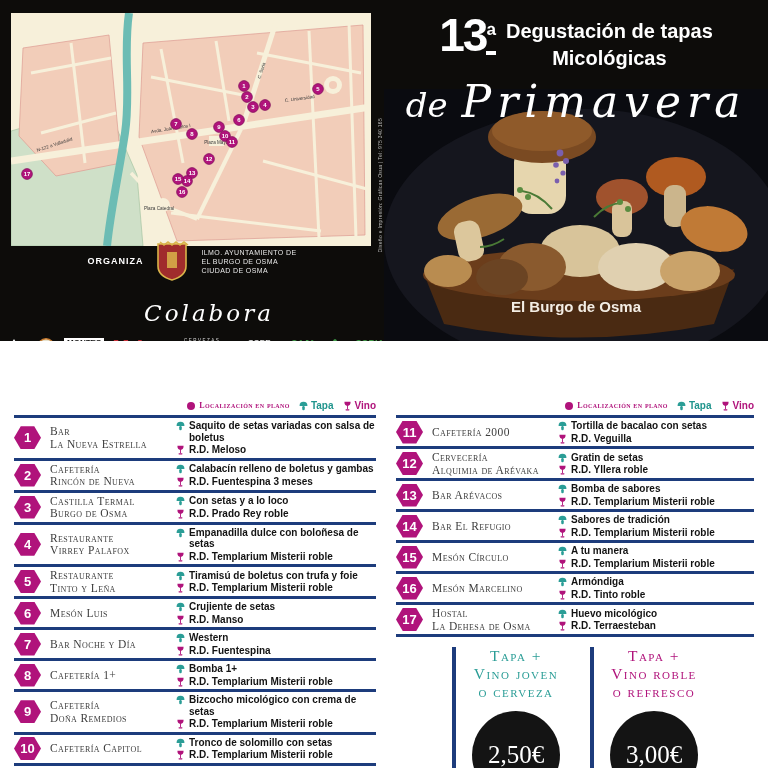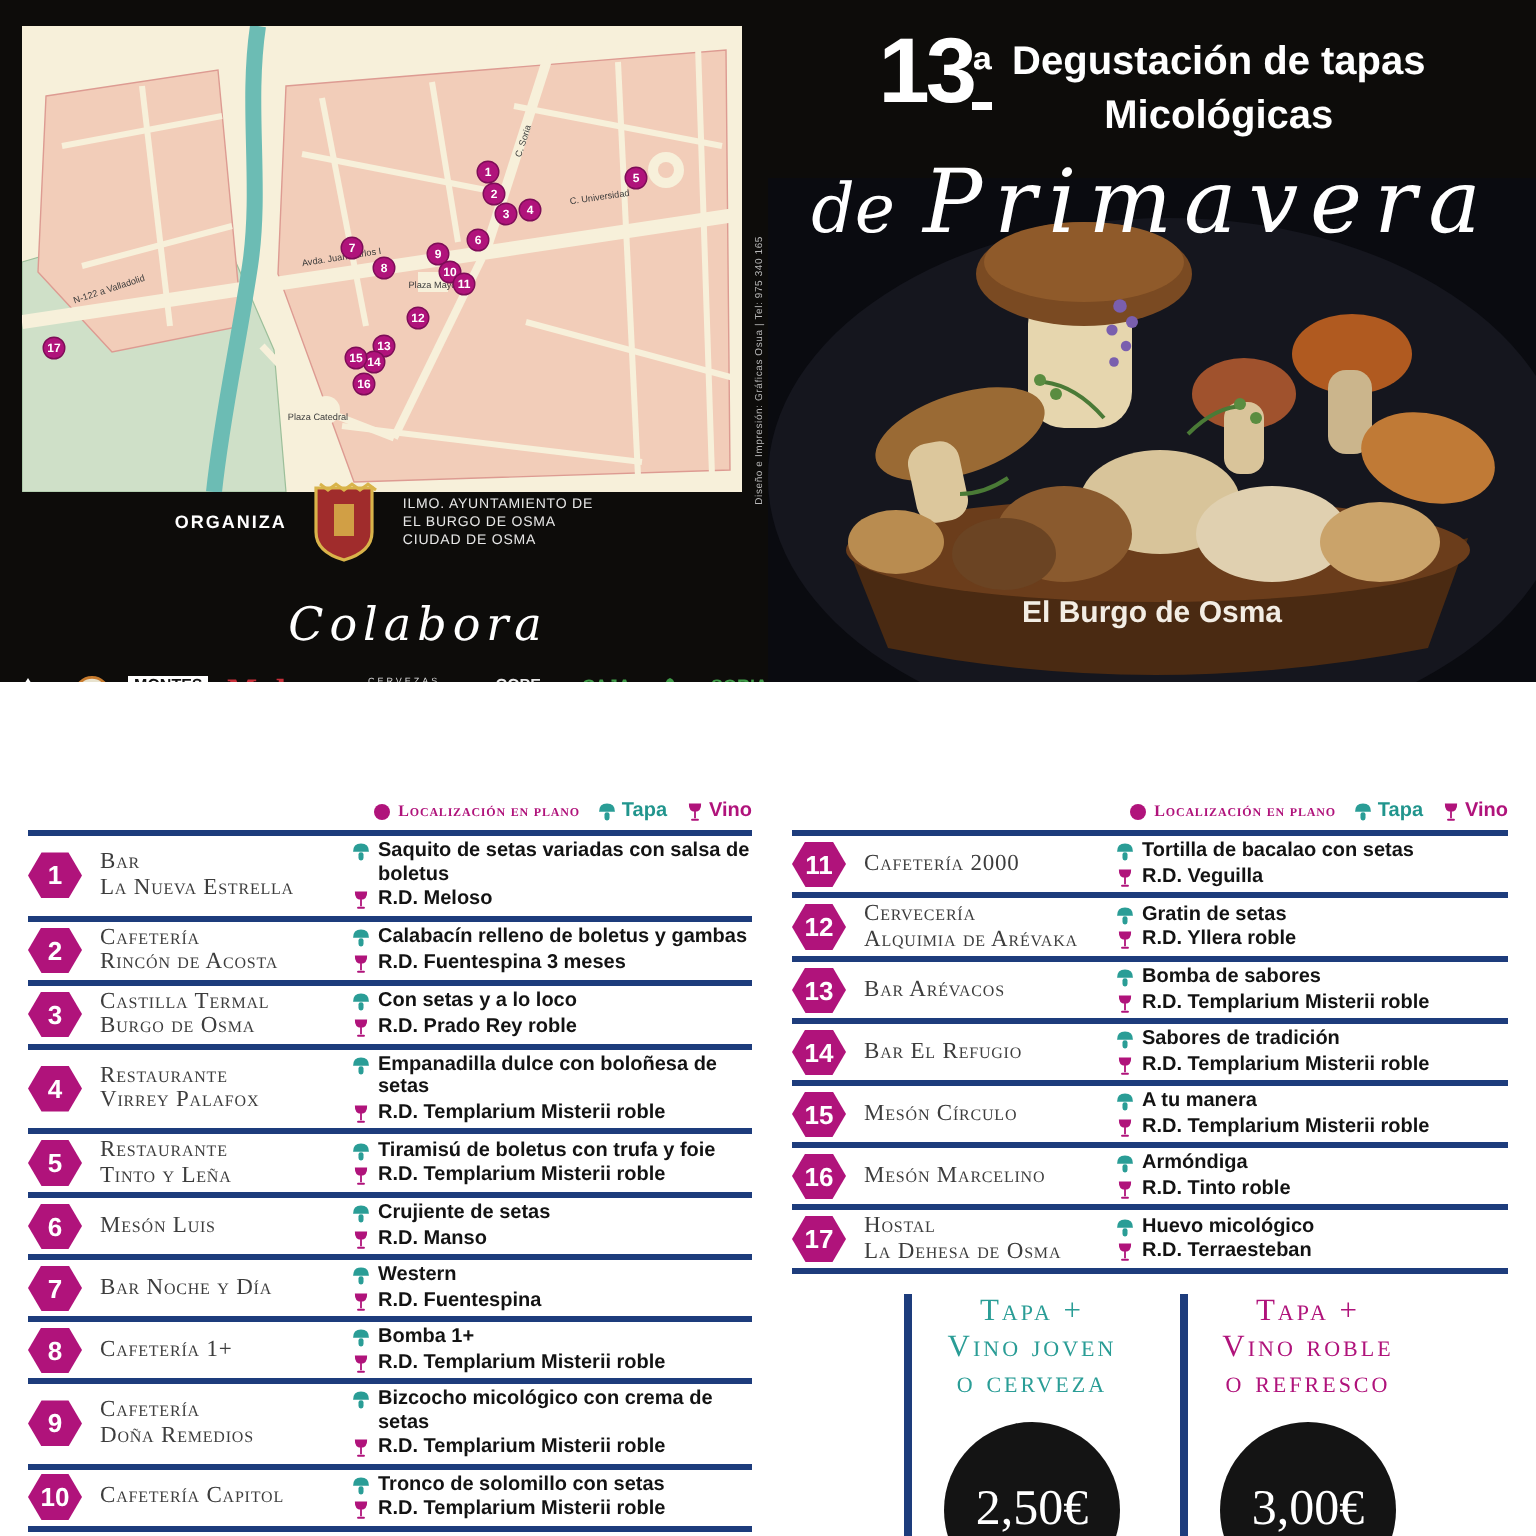--- a/index.html
+++ b/index.html
@@ -347,21 +347,21 @@
                 <rect x="2.8" y="9.2" width="4.4" height="1.2" rx="0.6" fill="#b0137b"></rect>
               </svg>
               <span>R.D. Meloso</span>
             </span>
     </span>
         </div>
         <div class="venue-row">
           <span class="hex">2</span>
     <span class="vname">
             <span class="nline">Cafetería</span>
-            <span class="nline">Rincón de Acosta</span>
+            <span class="nline">Rincón de Nueva</span>
           </span>
     <span class="dishes">
       <span class="dline">
               <svg width="9" height="10" viewBox="0 0 10 11">
                 <path d="M0.6,5.4 Q0.6,0.8 5,0.8 Q9.4,0.8 9.4,5.4 Z" fill="#2a9d96"></path>
                 <rect x="3.6" y="5.6" width="2.8" height="4.6" rx="1.3" fill="#2a9d96"></rect>
               </svg>
               <span>Calabacín relleno de boletus y gambas</span>
             </span>
       <span class="dline">

